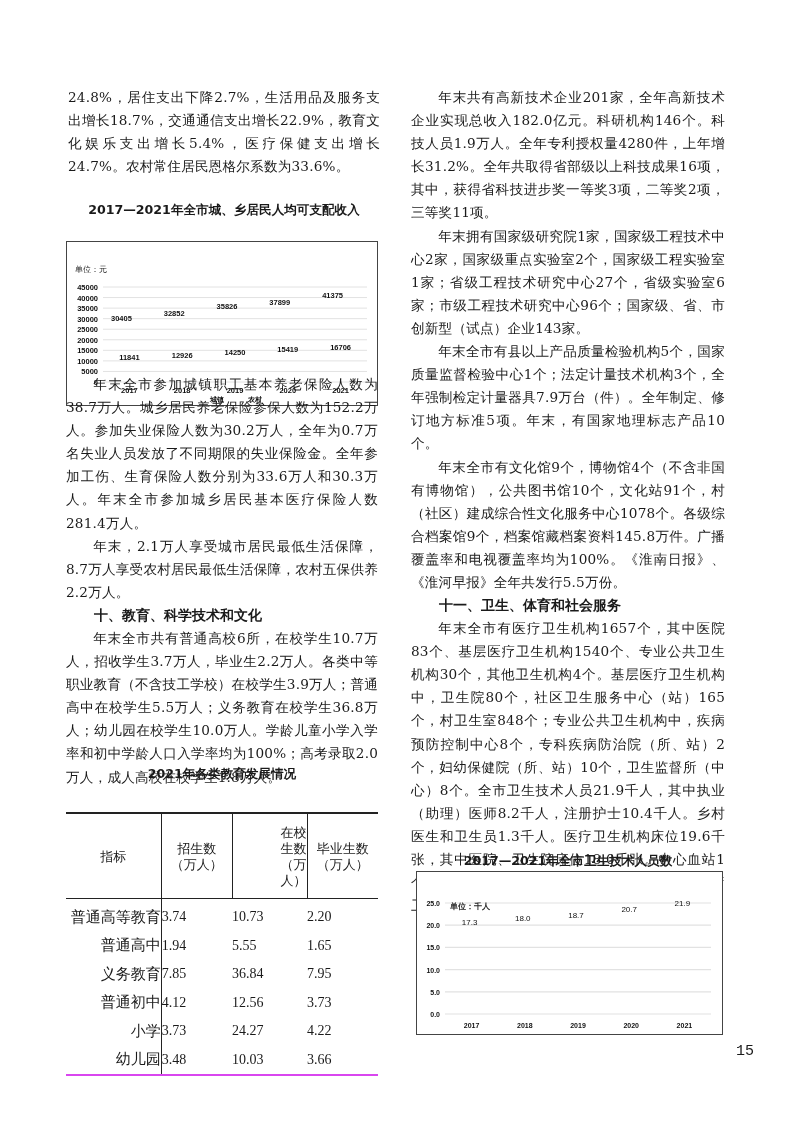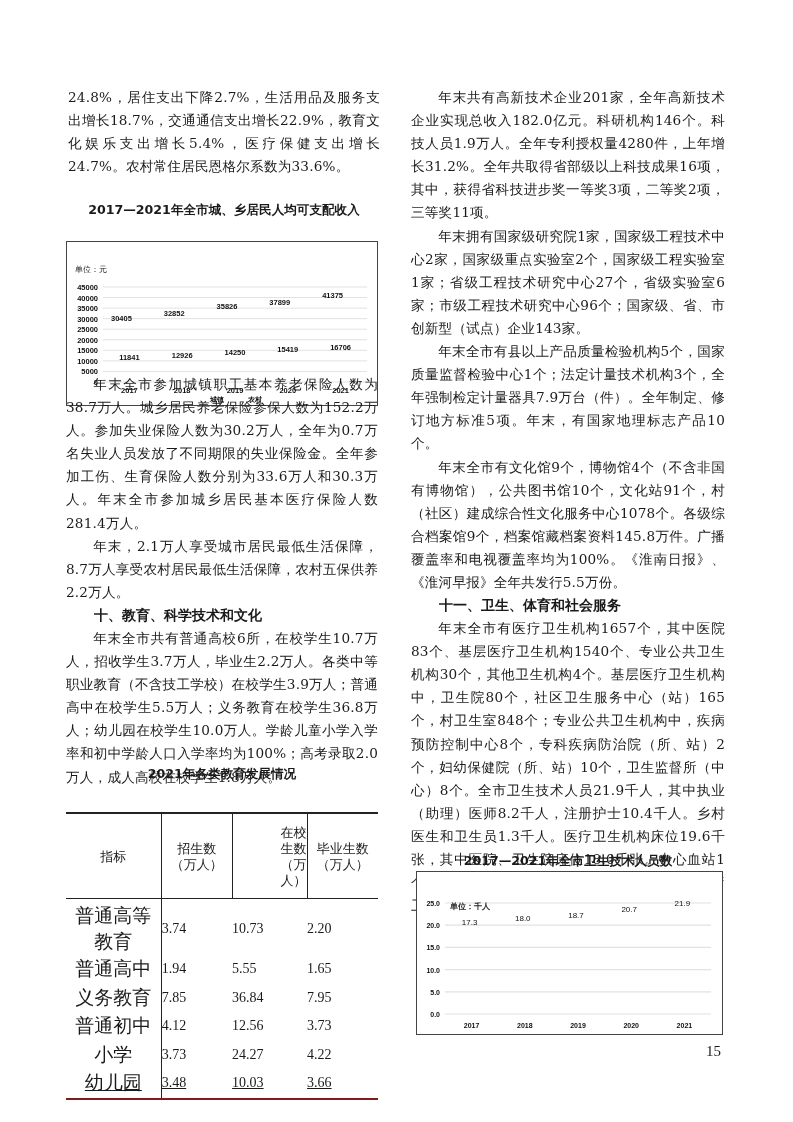--- a/index.html
+++ b/index.html
@@ -16,26 +16,26 @@
   .fig-title { text-align: center; font-family: "DejaVu Sans", "Liberation Sans", sans-serif;
                font-weight: bold; font-size: 12.6px; line-height: 20px; }
   .chart-box { position: absolute; border: 1.3px solid #444; background: #fff; }
   .chart-box svg { position: absolute; left: 0; top: 0; }
   .chart-box text { font-family: "Liberation Sans", "DejaVu Sans", sans-serif; }
   table.edu { position: absolute; left: 66px; top: 812px; width: 312px; border-collapse: collapse;
               font-size: 13px; }
   table.edu th { font-weight: normal; font-size: 13px; line-height: 16px; padding: 11px 0 9px 0;
                  border-top: 2px solid #222; border-bottom: 1px solid #222; text-align: center; }
   table.edu td { height: 28.5px; padding: 0; text-align: left; font-family: "Liberation Serif", "DejaVu Serif", serif; font-size: 14px; }
-  table.edu td.lbl { text-align: center; font-family: "DejaVu Serif", serif; font-size: 19px; }
-  table.edu tr.last td { border-bottom: 2px solid #7f1d1d; text-decoration: underline; }
+  table.edu td.lbl { text-align: right; font-family: "DejaVu Serif", serif; font-size: 15px; }
+  table.edu tr.last td { border-bottom: 2px solid #d946ef; }
   table.edu .vr { border-right: 1px solid #222; }
   table.edu tbody tr:first-child td { padding-top: 4px; }
-  .page-num { position: absolute; left: 706px; top: 1043px; font-size: 15px;
-              font-family: Liberation Serif, serif; }
+  .page-num { position: absolute; left: 736px; top: 1043px; font-size: 15px;
+              font-family: Liberation Mono, monospace; }
 </style>
 </head>
 <body>
 
 <div class="col col-left">
   <p class="para">24.8%，居住支出下降2.7%，生活用品及服务支出增长18.7%，交通通信支出增长22.9%，教育文化娱乐支出增长5.4%，医疗保健支出增长24.7%。农村常住居民恩格尔系数为33.6%。</p>
   <div class="fig-title" style="margin-top:22px;">2017—2021年全市城、乡居民人均可支配收入</div>
 </div>
 
 <div class="chart-box" style="left:66px; top:194px; width:310px; height:163px;margin-top:47px;">

